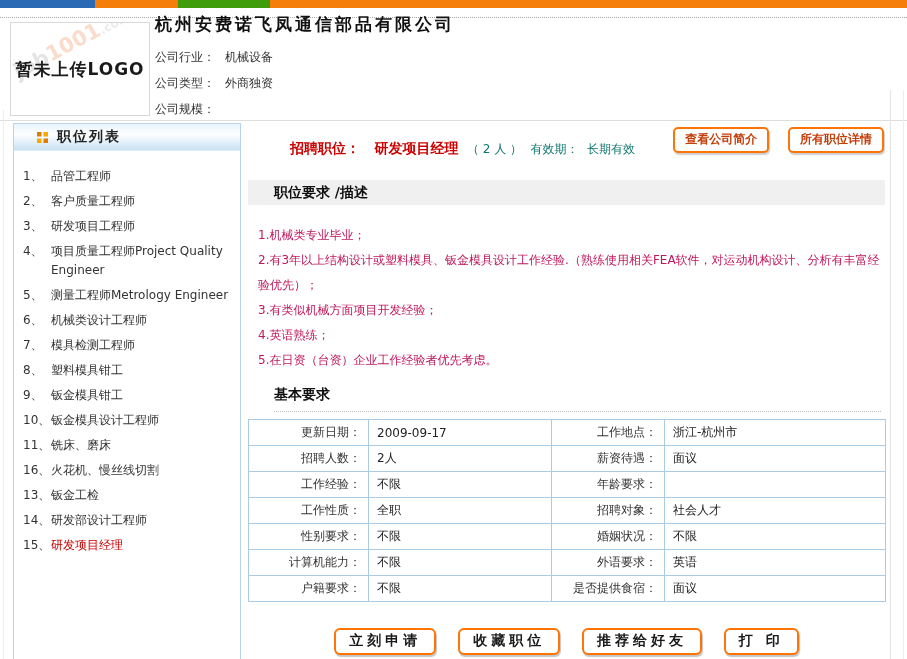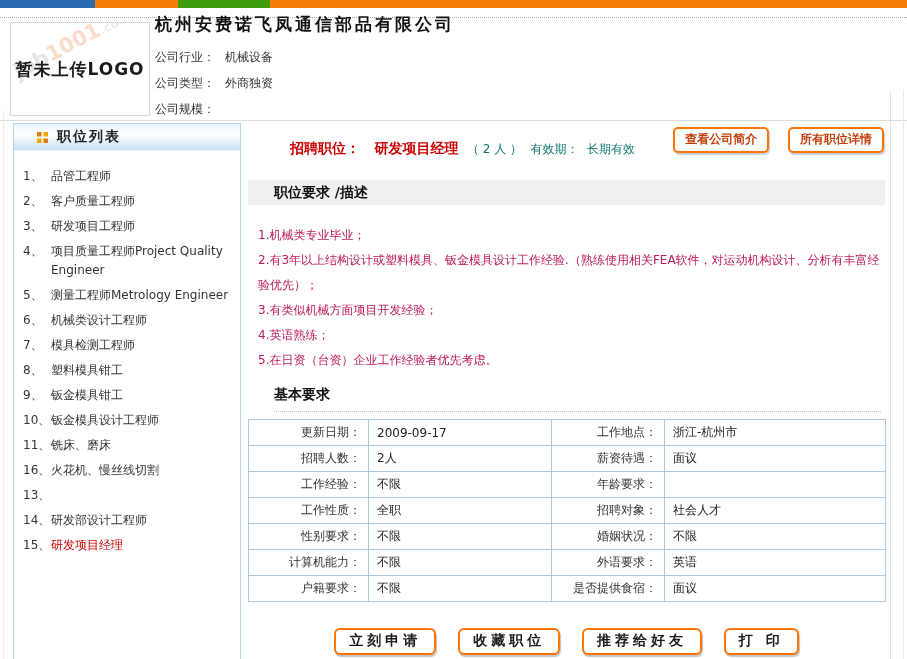--- a/index.html
+++ b/index.html
@@ -179,20 +179,21 @@
       <li class="job-item">
         <span class="job-num">11、</span>
         <span class="job-label">铣床、磨床</span>
       </li>
       <li class="job-item">
         <span class="job-num">16、</span>
         <span class="job-label">火花机、慢丝线切割</span>
       </li>
       <li class="job-item">
         <span class="job-num">13、</span>
+        <span class="job-label">钣金工检</span>
       </li>
       <li class="job-item">
         <span class="job-num">14、</span>
         <span class="job-label">研发部设计工程师</span>
       </li>
       <li class="job-item current">
         <span class="job-num">15、</span>
         <span class="job-label">研发项目经理</span>
       </li>
     </ul>

